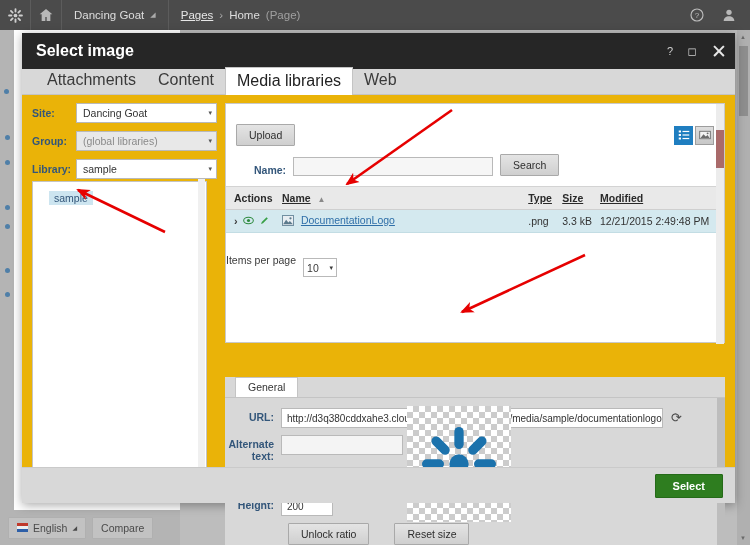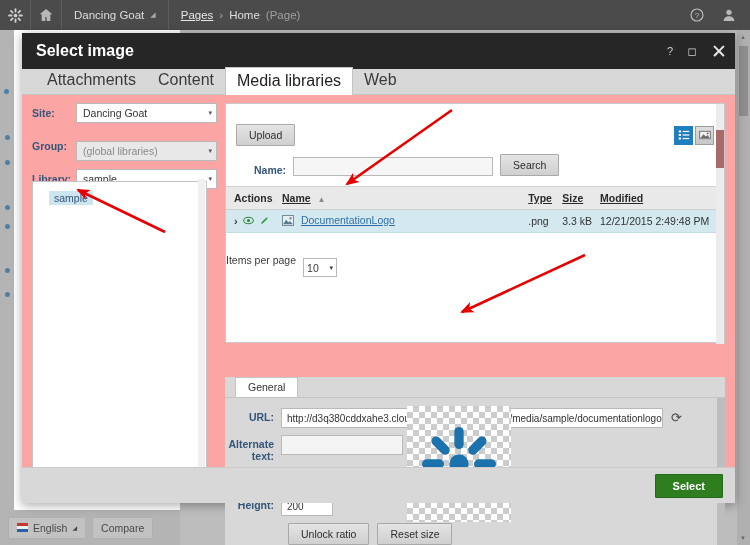--- a/index.html
+++ b/index.html
@@ -83,34 +83,34 @@
 
   .modal-tabs {
     height: 26px; background: #d8d8d8; display: flex; align-items: flex-end;
     padding-left: 14px; border-bottom: 1px solid #c4c4c4;
   }
   .mtab {
     font-size: 16px; color: #3a3a3a; padding: 5px 11px 6px 11px; line-height: 1;
   }
   .mtab.active { background: #ffffff; color: #222; border: 1px solid #c4c4c4; border-bottom: none; margin-bottom: -1px; }
 
-  .modal-body { position: relative; height: 408px; background: #fca5a5; }
+  .modal-body { position: relative; height: 408px; background: #eab308; }
 
   
   .mb-left {
     position: absolute; left: 10px; top: 8px; width: 185px; height: 385px;
   }
   .frow { display: flex; align-items: center; margin-bottom: 8px; }
   .flabel { width: 44px; font-size: 10.5px; color: #33567a; font-weight: bold; }
   .fsel {
     flex: 1; height: 20px; background: #fff; border: 1px solid #b9b9b9;
     font-size: 10.5px; color: #333; display: flex; align-items: center;
     padding: 0 4px 0 6px; position: relative;
   }
-  .fsel.dim { background: #e8e8e8; color: #8a8a8a; margin-top: 10px; }
+  .fsel.dim { background: #e8e8e8; color: #8a8a8a; }
   .fsel .caret { margin-left: auto; font-size: 7px; color: #555; }
   .libbox {
     position: absolute; left: 0; top: 78px; width: 175px; height: 300px;
     background: #fff; border: 1px solid #c4c4c4;
   }
   .libitem {
     display: inline-block; margin: 9px 0 0 16px; padding: 1px 5px;
     background: #cde5f0; color: #33567a; font-size: 10.5px;
   }
   .lib-scroll {
@@ -189,21 +189,21 @@
   }
   .ginput {
     height: 20px; background: #fff; border: 1px solid #b9b9b9;
     font-size: 10px; color: #333; display: flex; align-items: center; padding: 0 5px;
     overflow: hidden; white-space: nowrap;
   }
   .url-input { width: 382px; }
   .alt-input { width: 122px; background: #f4f4f4; }
   .num-input { width: 52px; }
   .refresh-ic { margin-left: 8px; color: #4a4a4a; font-size: 13px; padding-top: 2px; }
-  .btnrow { display: flex; gap: 8px; padding-left: 63px; margin-top: 3px; }
+  .btnrow { display: flex; gap: 25px; padding-left: 63px; margin-top: 3px; }
 
   .preview {
     position: absolute; left: 182px; top: 8px; width: 104px; height: 116px;
     background-color: #fff;
     background-image:
       linear-gradient(45deg,#cccccc 25%,transparent 25%,transparent 75%,#cccccc 75%),
       linear-gradient(45deg,#cccccc 25%,transparent 25%,transparent 75%,#cccccc 75%);
     background-size: 12px 12px;
     background-position: 0 0, 6px 6px;
     display: flex; align-items: center; justify-content: center;

